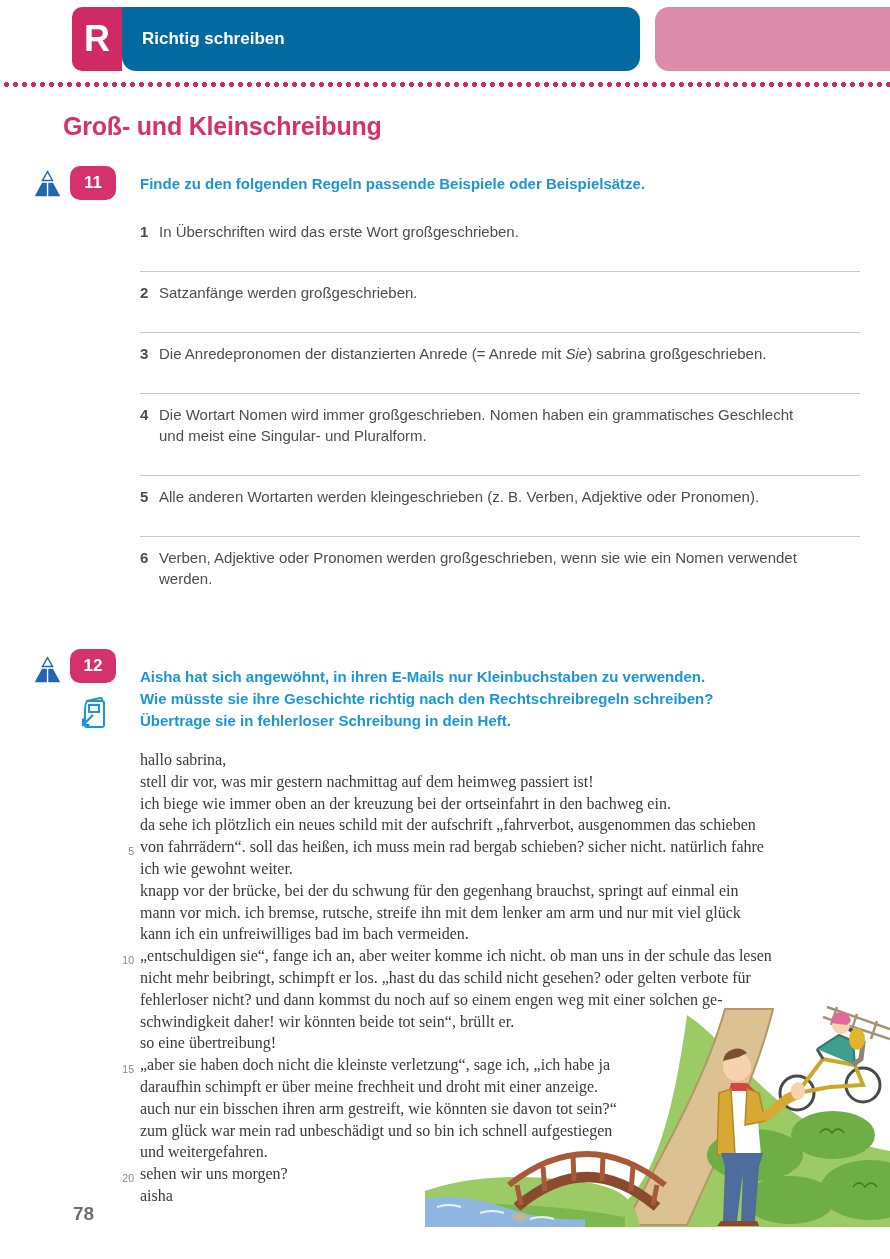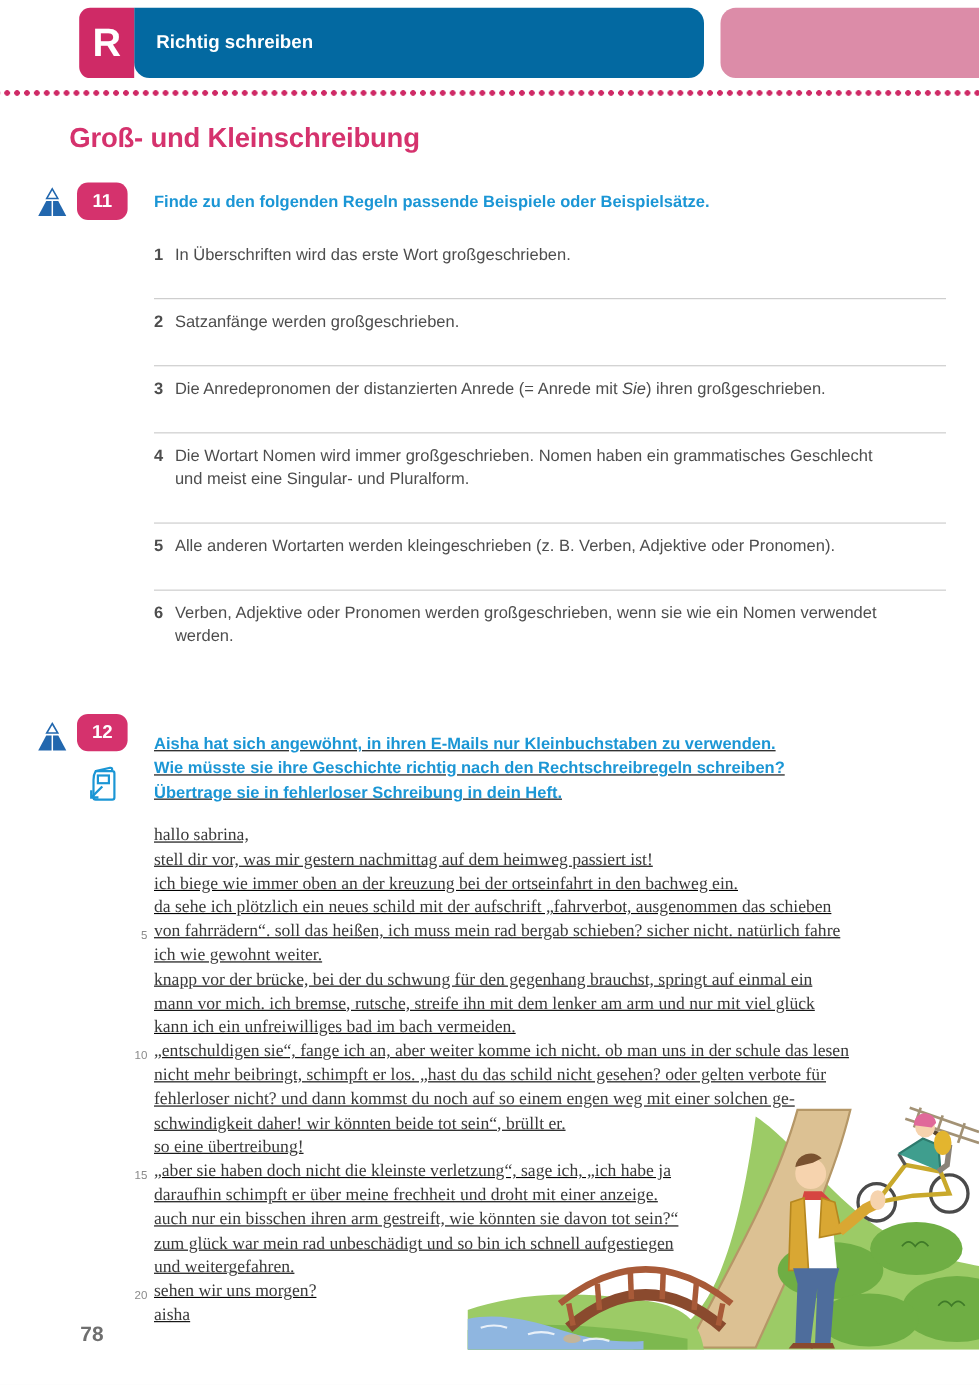--- a/index.html
+++ b/index.html
@@ -47,21 +47,21 @@
   .ex11{ position:absolute; left:0; top:166px; width:890px; }
   .ex11 .tri-icon{ left:32px; top:3px; }
   .ex11 .badge{ left:70px; top:0; }
   .ex11 .instruction{ margin:7px 0 0 140px; }
   .rules{ margin:16px 30px 0 140px; }
   .rule{ display:flex; gap:9px; padding:10px 0 29px; color:#4d4d4d; font-size:15px; line-height:21px; }
   .rule + .rule{ border-top:1px solid #c9c9c9; }
   .rule-num{ font-weight:bold; min-width:10px; }
   .rule-text{ max-width:660px; }
   
-  .ex12{ position:absolute; left:0; top:649px; width:770px;text-decoration:underline; }
+  .ex12{ position:absolute; left:0; top:649px; width:770px; }
   .ex12 .tri-icon{ left:32px; top:6px; }
   .ex12 .badge{ left:70px; top:0; }
   .heft-icon{ position:absolute; left:78px; top:46px; }
   .ex12 .instruction{ margin-left:140px; }
   
   .story{
     position:relative; margin:15px 0 0 140px; width:740px; z-index:1;
     font-family:"Liberation Serif", serif; font-size:16px; line-height:21.8px; color:#3a3a3a;
   }
   .story-line{ position:relative; white-space:nowrap; }
@@ -107,21 +107,21 @@
     <span class="rule-text"><span class="t1">In Überschriften wird das erste Wort großgeschrieben.</span><i class="ti"></i><span class="t2"></span></span>
   </div>
 
   <div class="rule">
     <span class="rule-num">2</span>
     <span class="rule-text"><span class="t1">Satzanfänge werden großgeschrieben.</span><i class="ti"></i><span class="t2"></span></span>
   </div>
 
   <div class="rule">
     <span class="rule-num">3</span>
-    <span class="rule-text"><span class="t1">Die Anredepronomen der distanzierten Anrede (= Anrede mit </span><i class="ti">Sie</i><span class="t2">) ihren großgeschrieben.</span></span>
+    <span class="rule-text"><span class="t1">Die Anredepronomen der distanzierten Anrede (= Anrede mit </span><i class="ti">Sie</i><span class="t2">) sabrina großgeschrieben.</span></span>
   </div>
 
   <div class="rule">
     <span class="rule-num">4</span>
     <span class="rule-text"><span class="t1">Die Wortart Nomen wird immer großgeschrieben. Nomen haben ein grammatisches Geschlecht und meist eine Singular- und Pluralform.</span><i class="ti"></i><span class="t2"></span></span>
   </div>
 
   <div class="rule">
     <span class="rule-num">5</span>
     <span class="rule-text"><span class="t1">Alle anderen Wortarten werden kleingeschrieben (z. B. Verben, Adjektive oder Pronomen).</span><i class="ti"></i><span class="t2"></span></span>

